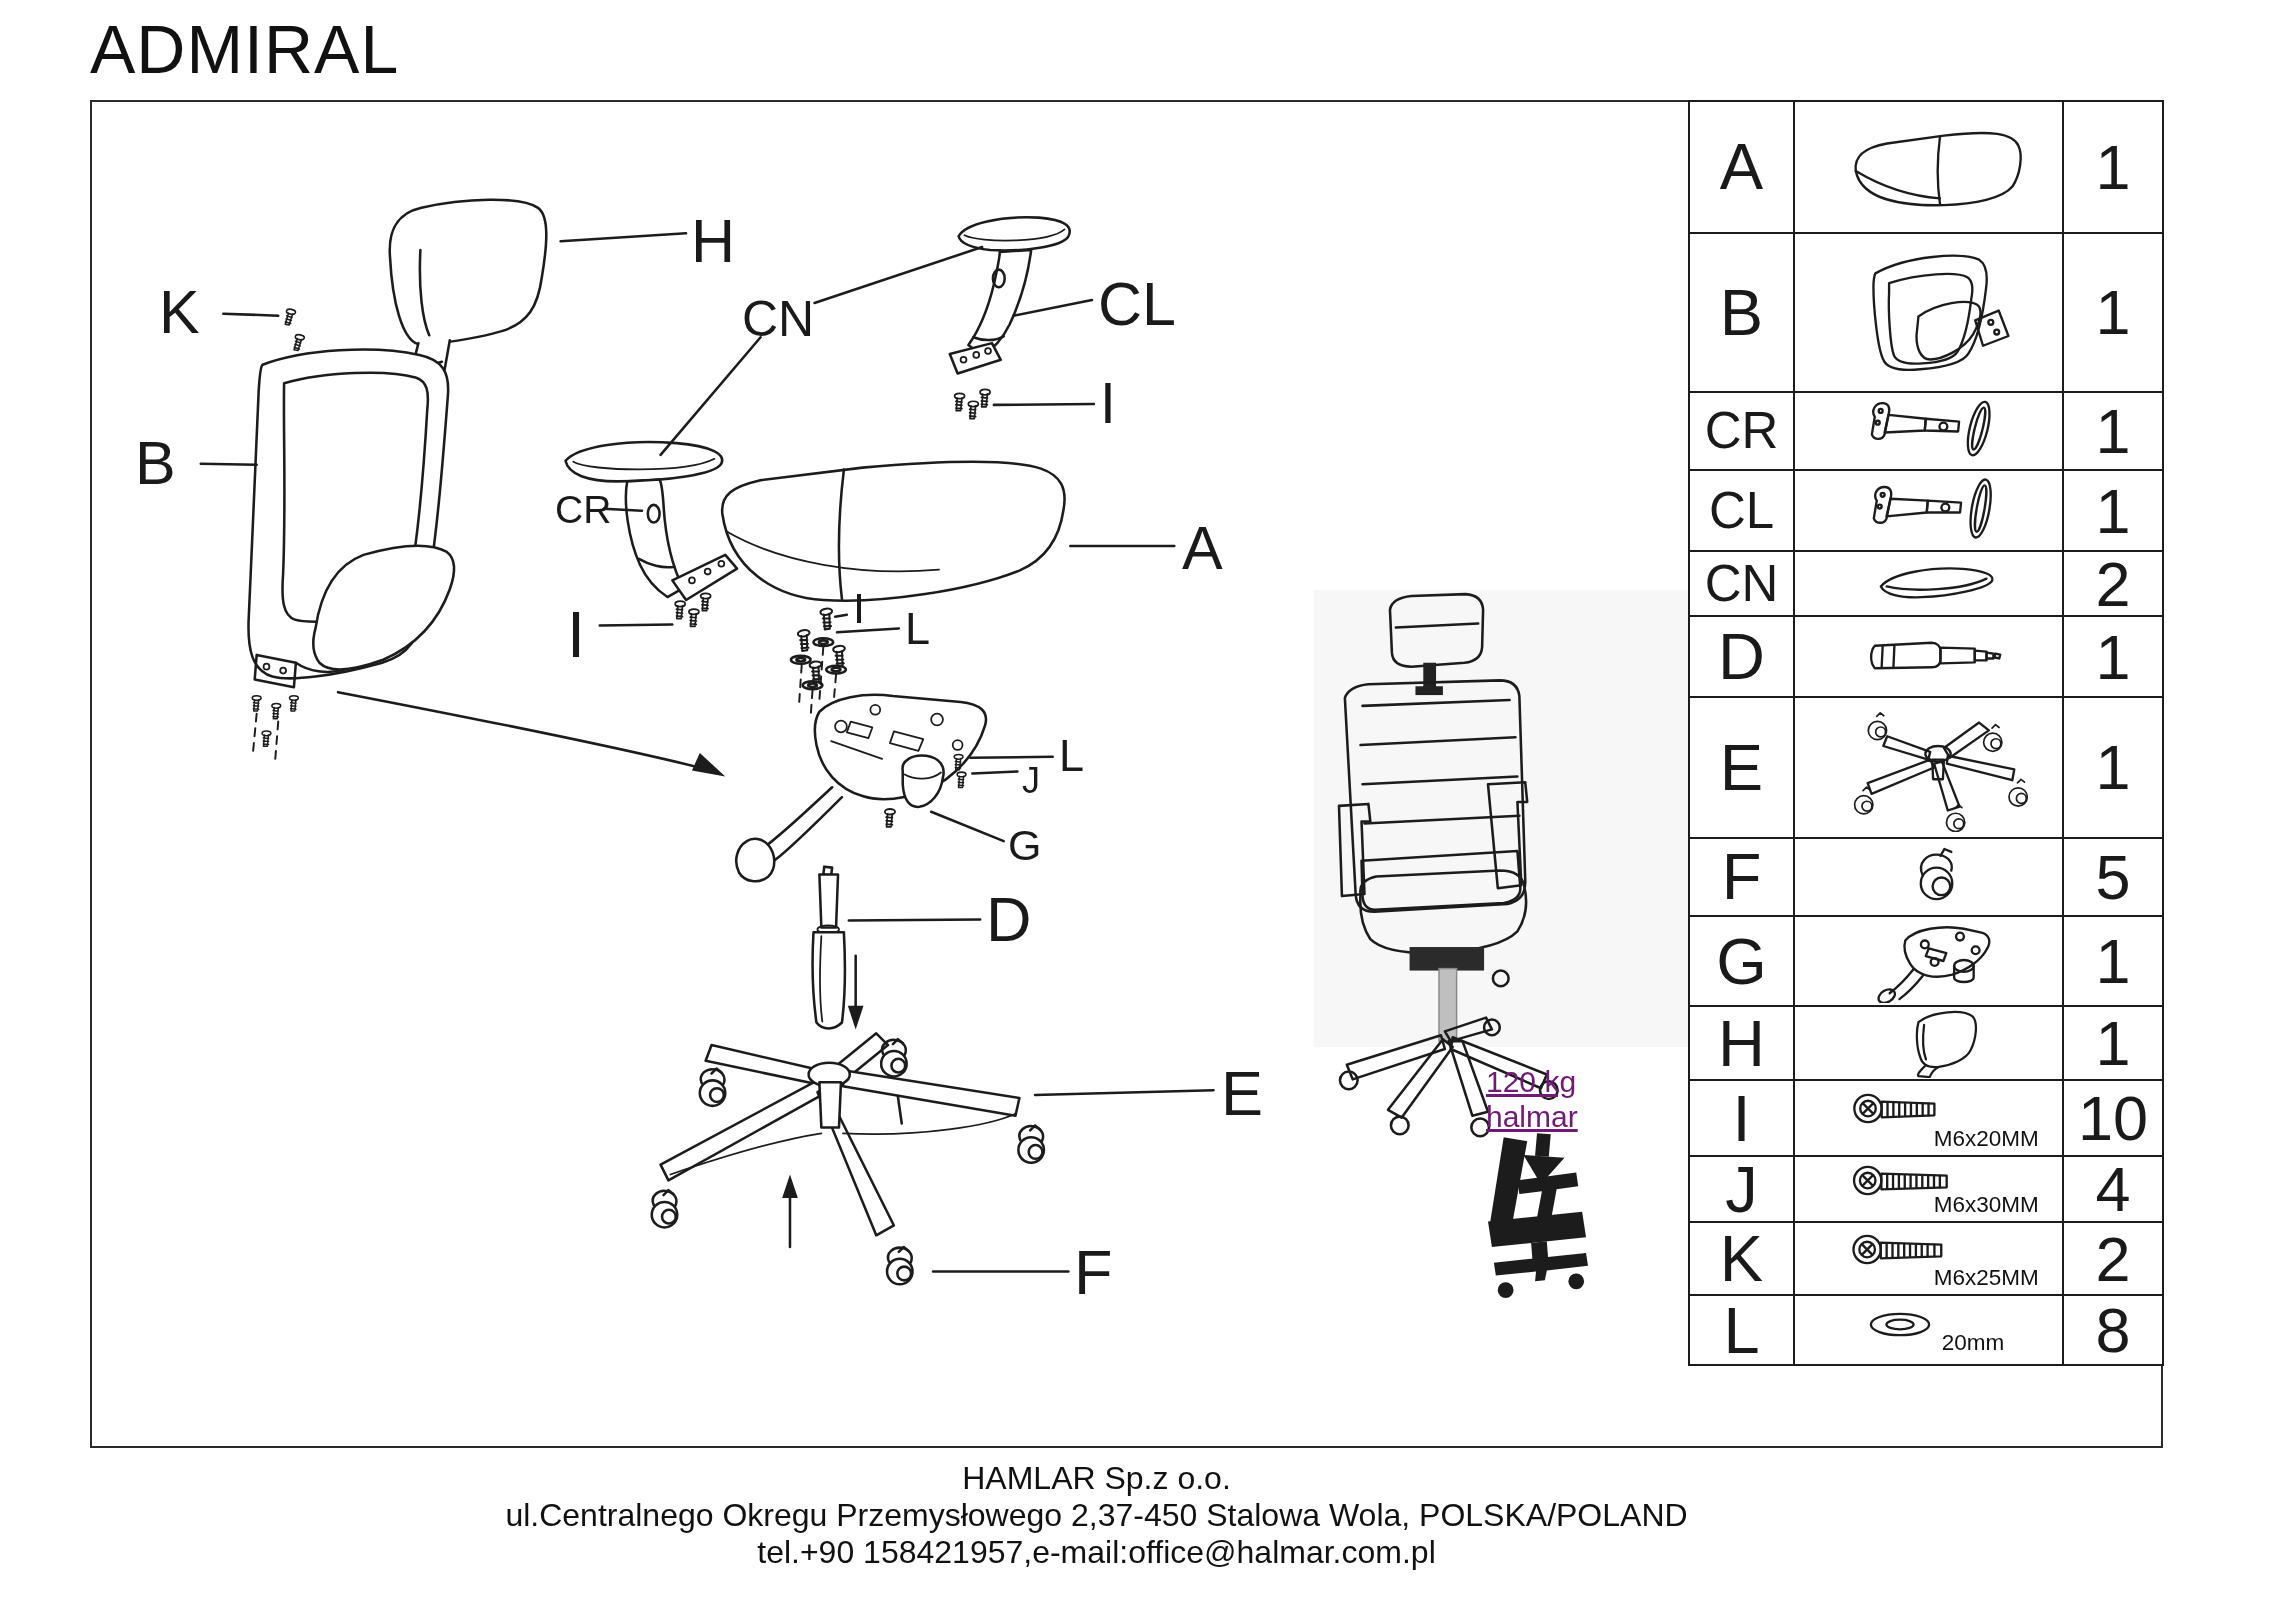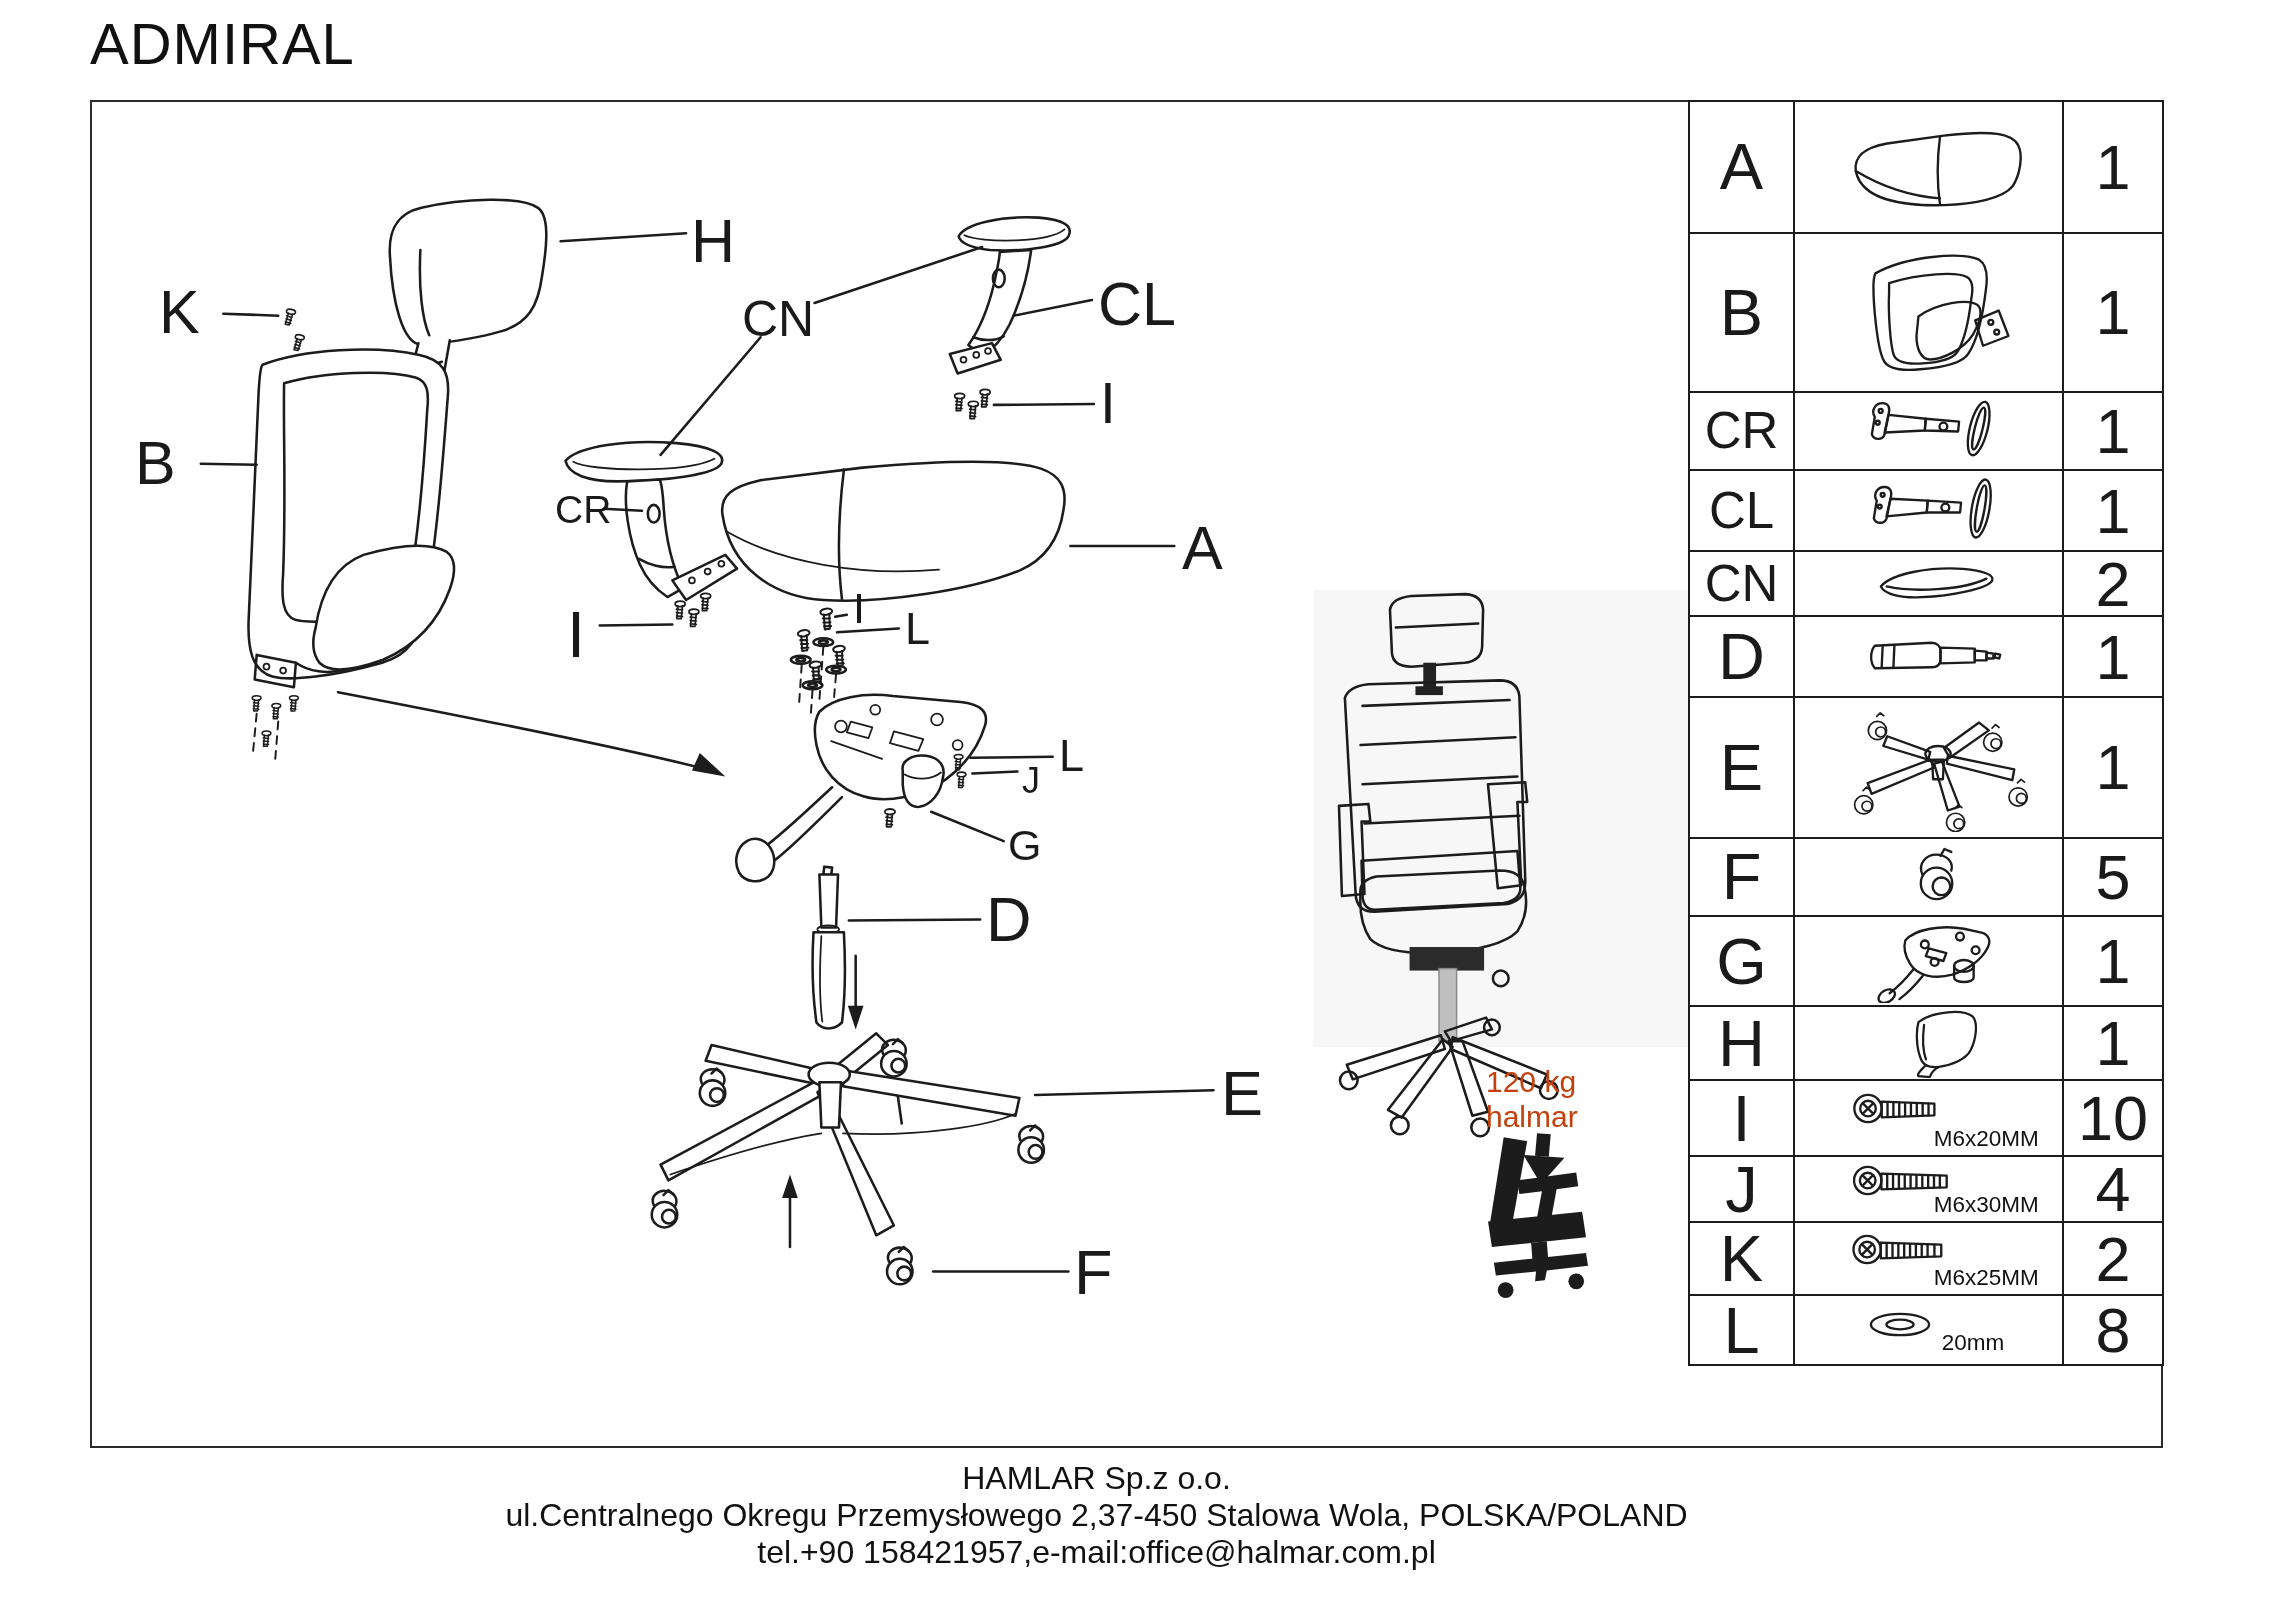--- a/index.html
+++ b/index.html
@@ -1,39 +1,39 @@
 <!DOCTYPE html>
 <html><head>
 <meta charset="utf-8">
 <style>
   html,body { margin:0; padding:0; background:#e9e9e9; }
   .page {
     position:relative; width:2293px; height:1621px; background:#ffffff;
     font-family:"Liberation Sans", sans-serif; color:#1a1a1a; overflow:hidden;
   }
   .title {
-    position:absolute; left:90px; top:9.8px; font-size:58px; letter-spacing:1px;
+    position:absolute; left:90px; top:9.8px; font-size:68px; letter-spacing:1px;
     color:#111;
   }
   .main-frame {
     position:absolute; left:90px; top:100px; width:2073px; height:1348px;
     border:2px solid #2a2a2a; box-sizing:border-box;
   }
   svg#diagram { position:absolute; left:90px; top:100px; }
   #diagram path, #diagram line, #diagram ellipse, #diagram circle, #diagram polyline {
     fill:none; stroke:#1c1c1c; stroke-width:2.6; stroke-linecap:round; stroke-linejoin:round;
   }
   #diagram .wf { fill:#ffffff; }
   #diagram .bf { fill:#1c1c1c; stroke:none; }
   #diagram .dash { stroke-dasharray:8 7; stroke-width:2; }
   #diagram .thin { stroke-width:1.8; }
   .lbl {
     position:absolute; color:#1a1a1a; line-height:1; white-space:nowrap;
   }
-  .kg-note { position:absolute; left:1486px; top:1064px; font-size:30px; line-height:35px; color:#c2410c; }
+  .kg-note { position:absolute; left:1486px; top:1064px; font-size:30px; line-height:35px; color:#701a75;text-decoration:underline; }
   
   .parts-table {
     position:absolute; left:1688px; top:100px; width:476px; height:1266px;
     border:2.9px solid #1c1c1c; box-sizing:border-box; display:flex; flex-direction:column;
     background:#fff;
   }
   .prow { display:flex; box-sizing:border-box; border-bottom:2.9px solid #1c1c1c; align-items:stretch; }
   .prow:last-child { border-bottom:none; flex:1; }
   .c-letter { width:105px; border-right:2.9px solid #1c1c1c; display:flex; align-items:center; justify-content:center; box-sizing:border-box; }
   .c-draw { flex:1; border-right:2.9px solid #1c1c1c; display:flex; align-items:center; justify-content:center; position:relative; box-sizing:border-box;padding-left:20px; }

